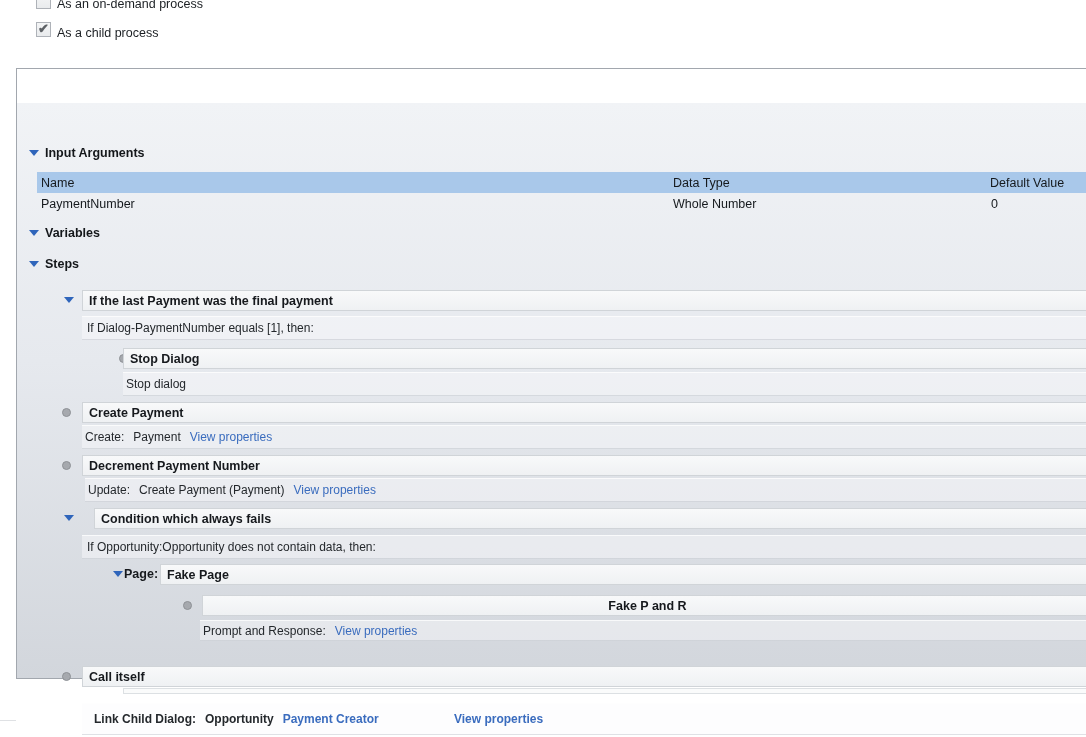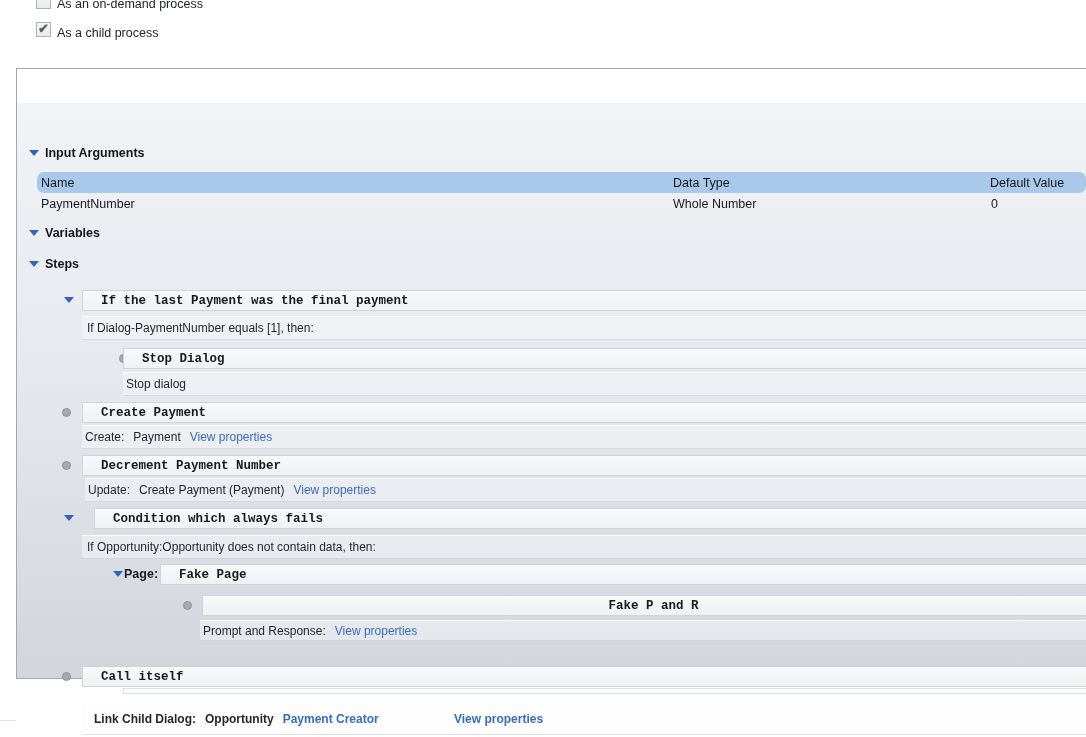--- a/index.html
+++ b/index.html
@@ -20,30 +20,30 @@
   .panel-content { position:absolute; left:0; top:34px; right:0; bottom:0;
            background:linear-gradient(180deg, #f1f3f6 0%, #e6e9ee 45%, #d2d6dc 100%); }
 
   .tri { display:inline-block; width:0; height:0;
          border-left:5px solid transparent; border-right:5px solid transparent;
          border-top:6px solid #2f65bb; }
   .sec { display:inline-flex; align-items:center; gap:6px; }
   .sec-label { font-weight:bold; font-size:12.5px; color:#14171a; white-space:nowrap; }
 
   
-  .tbl-row { position:absolute; left:20px; right:0;border-radius:7px; }
+  .tbl-row { position:absolute; left:20px; right:0; }
   .tbl-hdr { height:21px; background:#a9c8ea; }
   .tbl-data { height:22px; }
   .cell { position:absolute; top:0; height:100%; display:flex; align-items:center;
           font-size:12.5px; color:#15191d; white-space:nowrap; }
 
   
   .bar { position:absolute; right:0; height:21px; display:flex; align-items:center;
          background:linear-gradient(#f8f9fa,#eff1f3); border:1px solid #d0d4d8; border-right:none;
-         padding-left:18px;font-family:Liberation Mono, monospace; }
+         padding-left:6px; }
   .bar .t { font-weight:bold; font-size:12.5px; color:#16191d; white-space:nowrap; }
   .band { position:absolute; right:0; display:flex; align-items:center; padding-left:3px;
           background:rgba(250,251,252,0.45);
           border-top:1px solid rgba(255,255,255,0.75); border-bottom:1px solid rgba(168,174,182,0.35);
           font-size:12px; color:#24282c; white-space:nowrap; }
   .band .gap { margin-left:9px; }
   .link { color:#3a6cbe; cursor:pointer; }
   .bullet { position:absolute; width:9px; height:9px; border-radius:50%;
             background:#a6a9ae; border:1px solid #8e9196; }
   .strip { position:absolute; right:0; height:6px; background:rgba(248,249,250,0.7);

